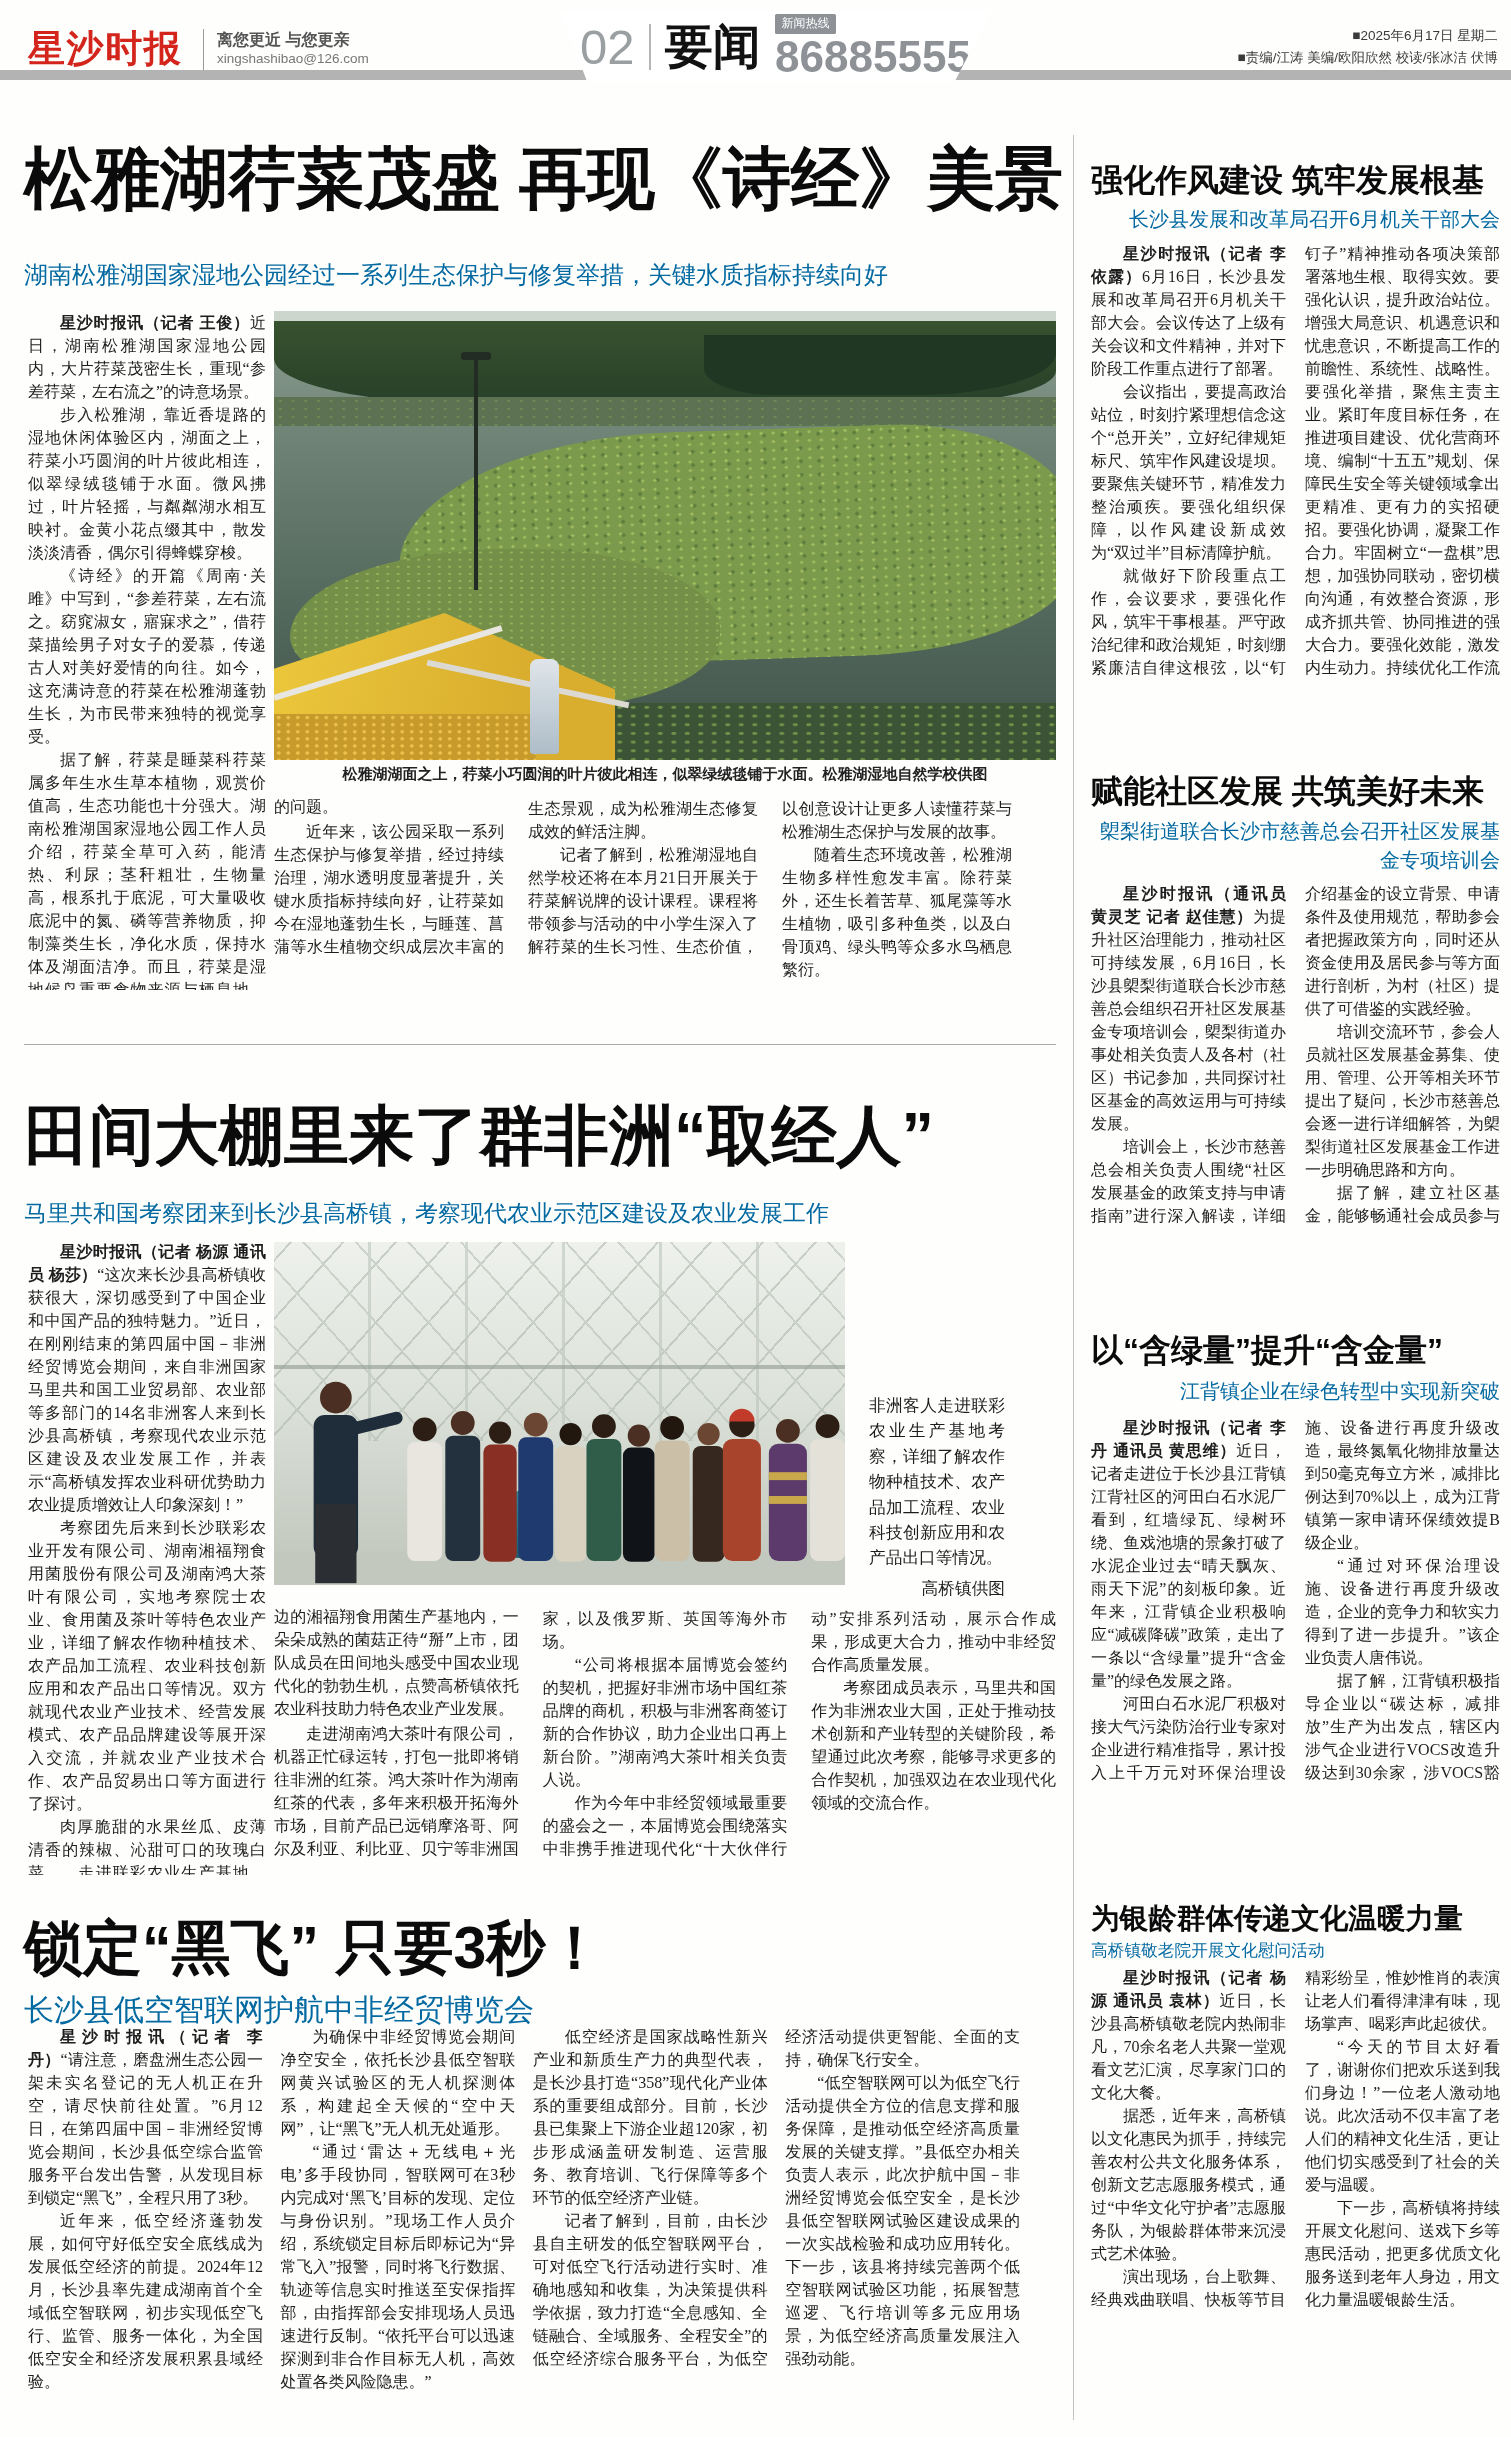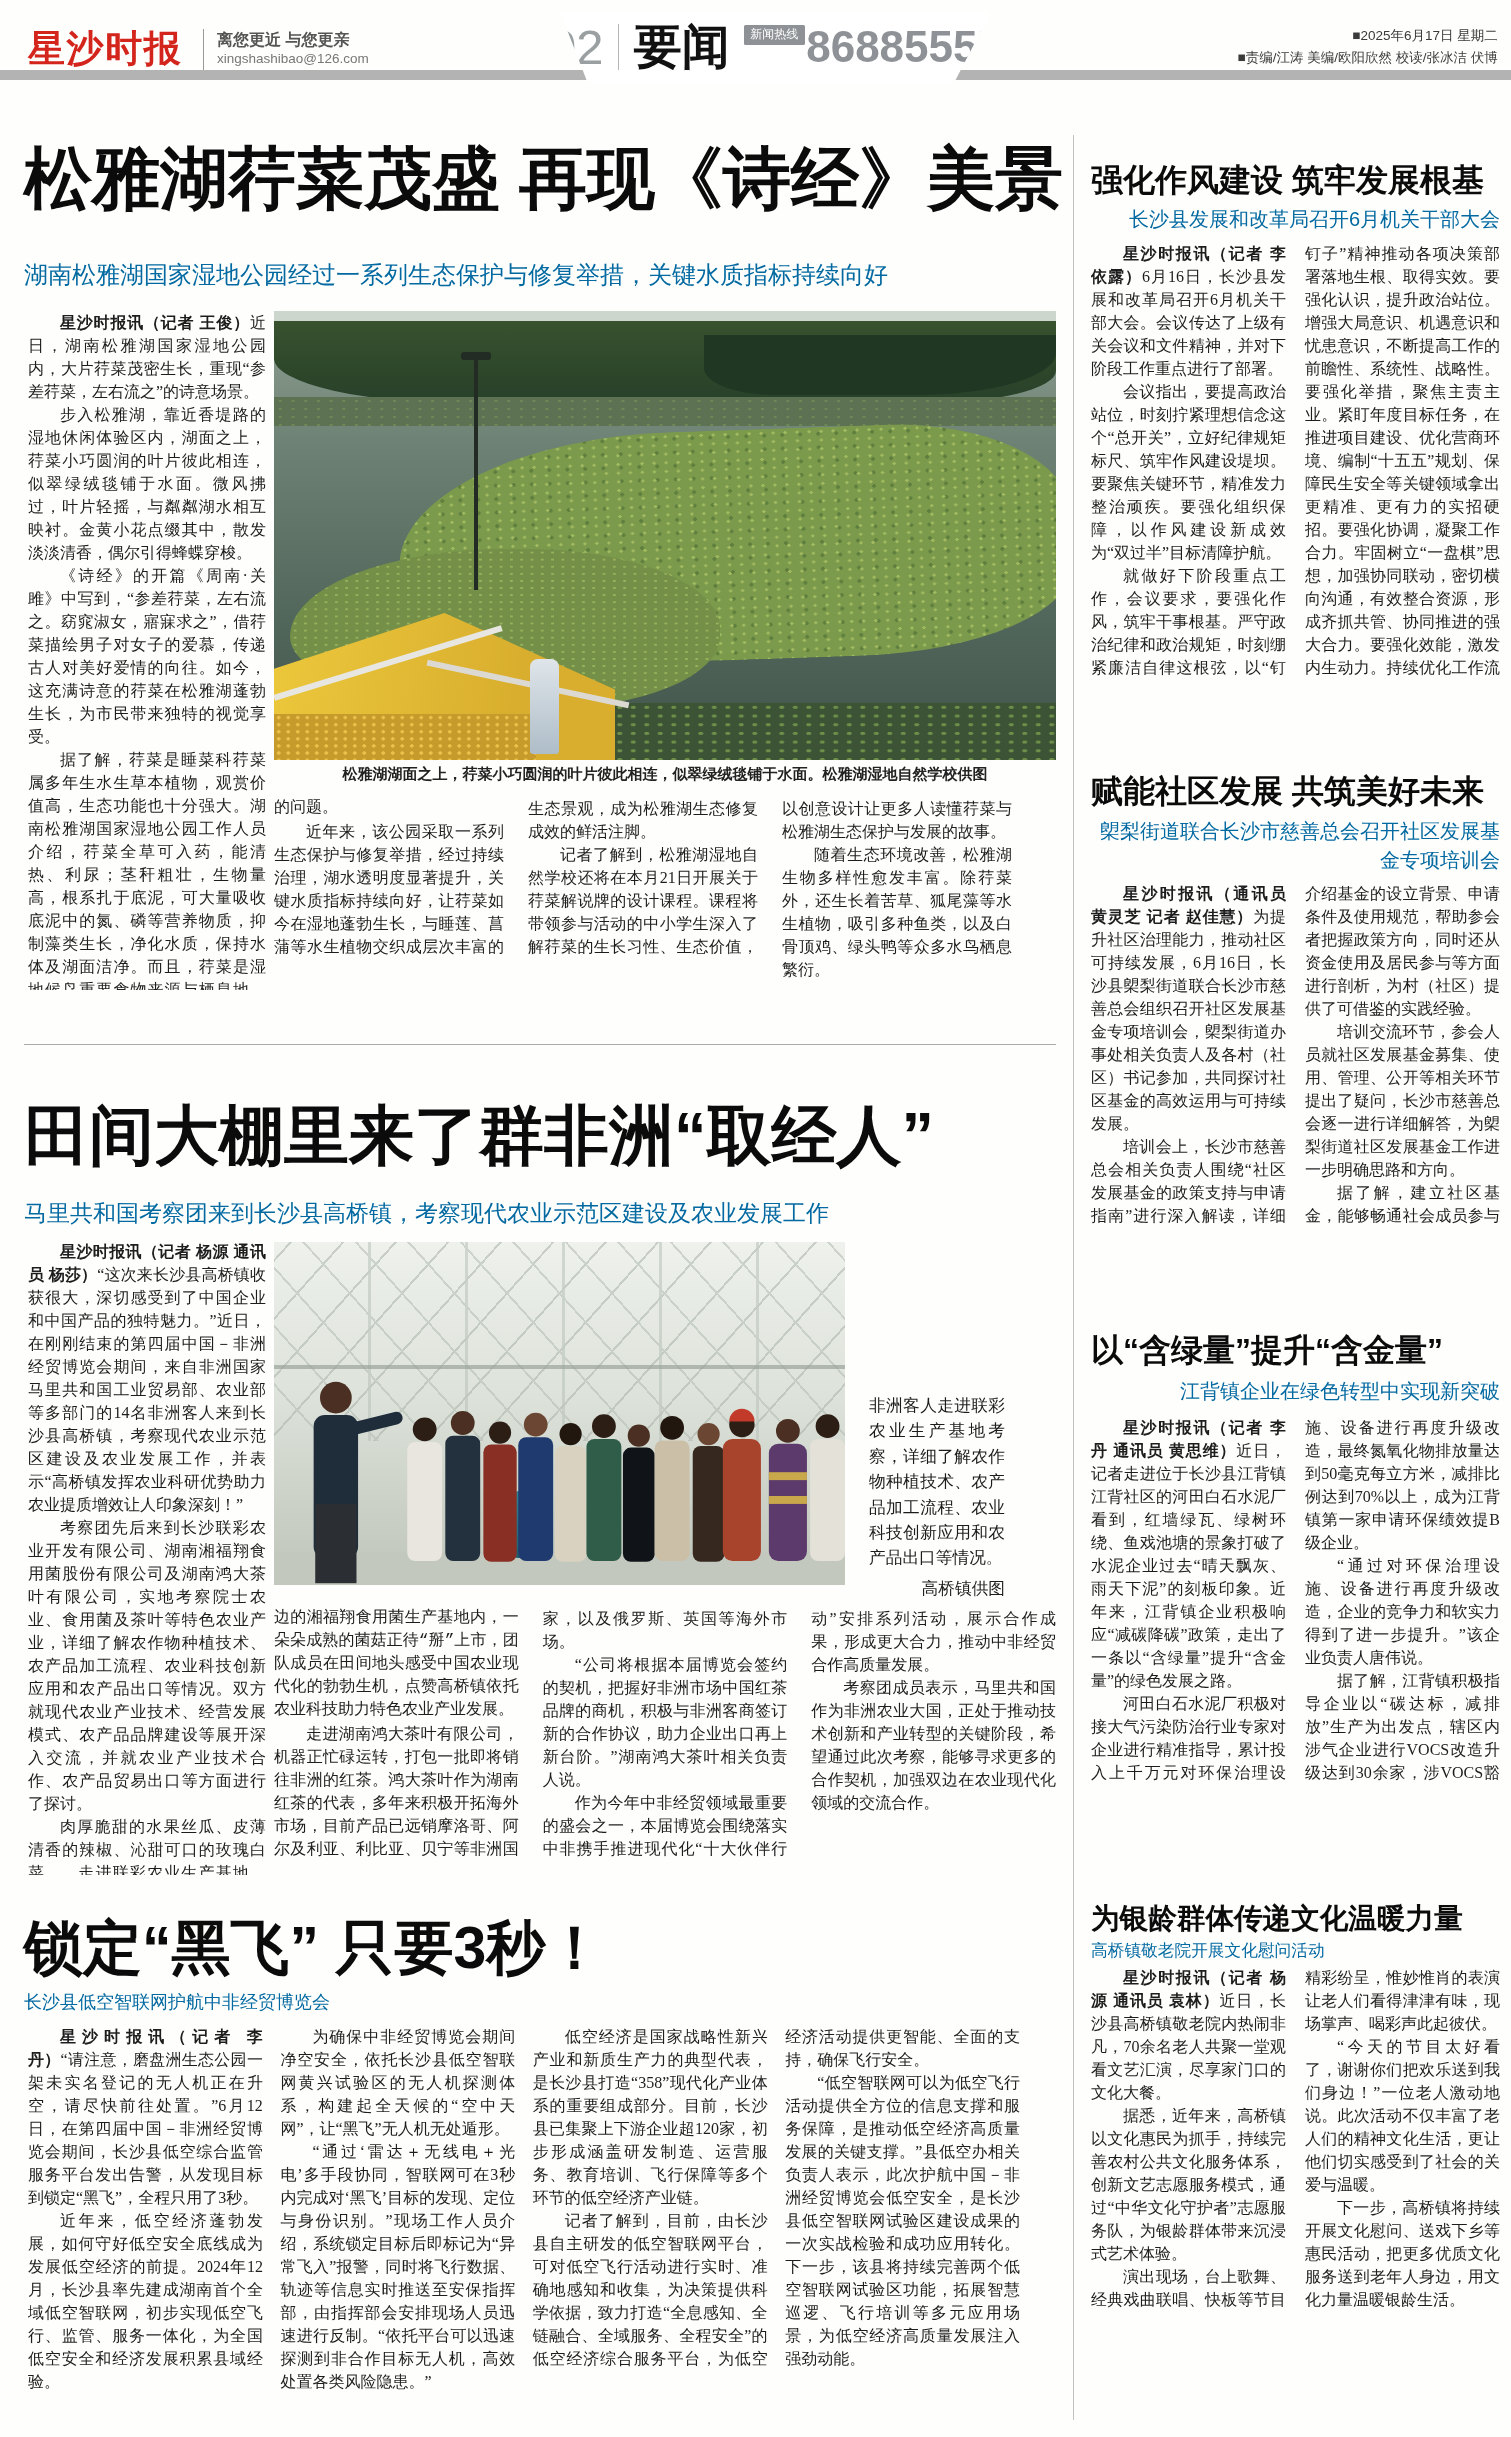--- a/index.html
+++ b/index.html
@@ -81,21 +81,21 @@
 
   <div class="abs logo" style="left:28px;top:24px;">星沙时报</div>
   <div class="abs" style="left:203px;top:28.6px;width:0.8px;height:41px;background:#999;"></div>
   <div class="abs slogan" style="left:217px;top:30px;">离您更近 与您更亲</div>
   <div class="abs email" style="left:217px;top:51px;">xingshashibao@126.com</div>
 
   <div class="abs plate" style="left:546px;top:11px;width:459px;height:71px;">
     <span class="pagenum">02</span>
     <span class="plate-div"></span>
     <span class="section-name">要闻</span>
-    <span style="display:flex;flex-direction:row;align-items:flex-start;gap:1.6px;">
+    <span style="display:flex;flex-direction:column;align-items:flex-start;gap:1.6px;">
       <span class="hotline-badge">新闻热线</span>
       <span class="hotline-num">86885555</span>
     </span>
   </div>
 
   <div class="abs hdr-right" style="right:14.3px;top:25.4px;width:508px;">
     <div>■2025年6月17日 星期二</div>
     <div>■责编/江涛 美编/欧阳欣然 校读/张冰洁 伏博</div>
   </div>
 
@@ -197,21 +197,21 @@
 
   <div class="abs bt cols3" style="left:274px;top:1607px;width:782px;height:270px;">
       <p class="noindent">边的湘福翔食用菌生产基地内，一朵朵成熟的菌菇正待“掰”上市，团队成员在田间地头感受中国农业现代化的勃勃生机，点赞高桥镇依托农业科技助力特色农业产业发展。</p>
       <p>走进湖南鸿大茶叶有限公司，机器正忙碌运转，打包一批即将销往非洲的红茶。鸿大茶叶作为湖南红茶的代表，多年来积极开拓海外市场，目前产品已远销摩洛哥、阿尔及利亚、利比亚、贝宁等非洲国家，以及俄罗斯、英国等海外市场。</p>
       <p>“公司将根据本届博览会签约的契机，把握好非洲市场中国红茶品牌的商机，积极与非洲客商签订新的合作协议，助力企业出口再上新台阶。”湖南鸿大茶叶相关负责人说。</p>
       <p>作为今年中非经贸领域最重要的盛会之一，本届博览会围绕落实中非携手推进现代化“十大伙伴行动”安排系列活动，展示合作成果，形成更大合力，推动中非经贸合作高质量发展。</p>
       <p>考察团成员表示，马里共和国作为非洲农业大国，正处于推动技术创新和产业转型的关键阶段，希望通过此次考察，能够寻求更多的合作契机，加强双边在农业现代化领域的交流合作。</p>
     </div>
 
   <div class="abs hl" style="left:24px;top:1916px;font-size:59px;">锁定“黑飞” 只要3秒！</div>
-  <div class="abs subhead" style="left:24px;top:1990px;font-size:18px;">长沙县低空智联网护航中非经贸博览会</div>
+  <div class="abs subhead" style="left:24px;top:1990px;font-size:30px;">长沙县低空智联网护航中非经贸博览会</div>
   <div class="abs bt cols4" style="left:28px;top:2025px;width:992px;height:405px;">
       <p><b>星沙时报讯（记者 李丹）</b>“请注意，磨盘洲生态公园一架未实名登记的无人机正在升空，请尽快前往处置。”6月12日，在第四届中国－非洲经贸博览会期间，长沙县低空综合监管服务平台发出告警，从发现目标到锁定“黑飞”，全程只用了3秒。</p>
       <p>近年来，低空经济蓬勃发展，如何守好低空安全底线成为发展低空经济的前提。2024年12月，长沙县率先建成湖南首个全域低空智联网，初步实现低空飞行、监管、服务一体化，为全国低空安全和经济发展积累县域经验。</p>
       <p>为确保中非经贸博览会期间净空安全，依托长沙县低空智联网黄兴试验区的无人机探测体系，构建起全天候的“空中天网”，让“黑飞”无人机无处遁形。</p>
       <p>“通过‘雷达＋无线电＋光电’多手段协同，智联网可在3秒内完成对‘黑飞’目标的发现、定位与身份识别。”现场工作人员介绍，系统锁定目标后即标记为“异常飞入”报警，同时将飞行数据、轨迹等信息实时推送至安保指挥部，由指挥部会安排现场人员迅速进行反制。“依托平台可以迅速探测到非合作目标无人机，高效处置各类风险隐患。”</p>
       <p>低空经济是国家战略性新兴产业和新质生产力的典型代表，是长沙县打造“358”现代化产业体系的重要组成部分。目前，长沙县已集聚上下游企业超120家，初步形成涵盖研发制造、运营服务、教育培训、飞行保障等多个环节的低空经济产业链。</p>
       <p>记者了解到，目前，由长沙县自主研发的低空智联网平台，可对低空飞行活动进行实时、准确地感知和收集，为决策提供科学依据，致力打造“全息感知、全链融合、全域服务、全程安全”的低空经济综合服务平台，为低空经济活动提供更智能、全面的支持，确保飞行安全。</p>
       <p>“低空智联网可以为低空飞行活动提供全方位的信息支撑和服务保障，是推动低空经济高质量发展的关键支撑。”县低空办相关负责人表示，此次护航中国－非洲经贸博览会低空安全，是长沙县低空智联网试验区建设成果的一次实战检验和成功应用转化。下一步，该县将持续完善两个低空智联网试验区功能，拓展智慧巡逻、飞行培训等多元应用场景，为低空经济高质量发展注入强劲动能。</p>
     </div>
 

